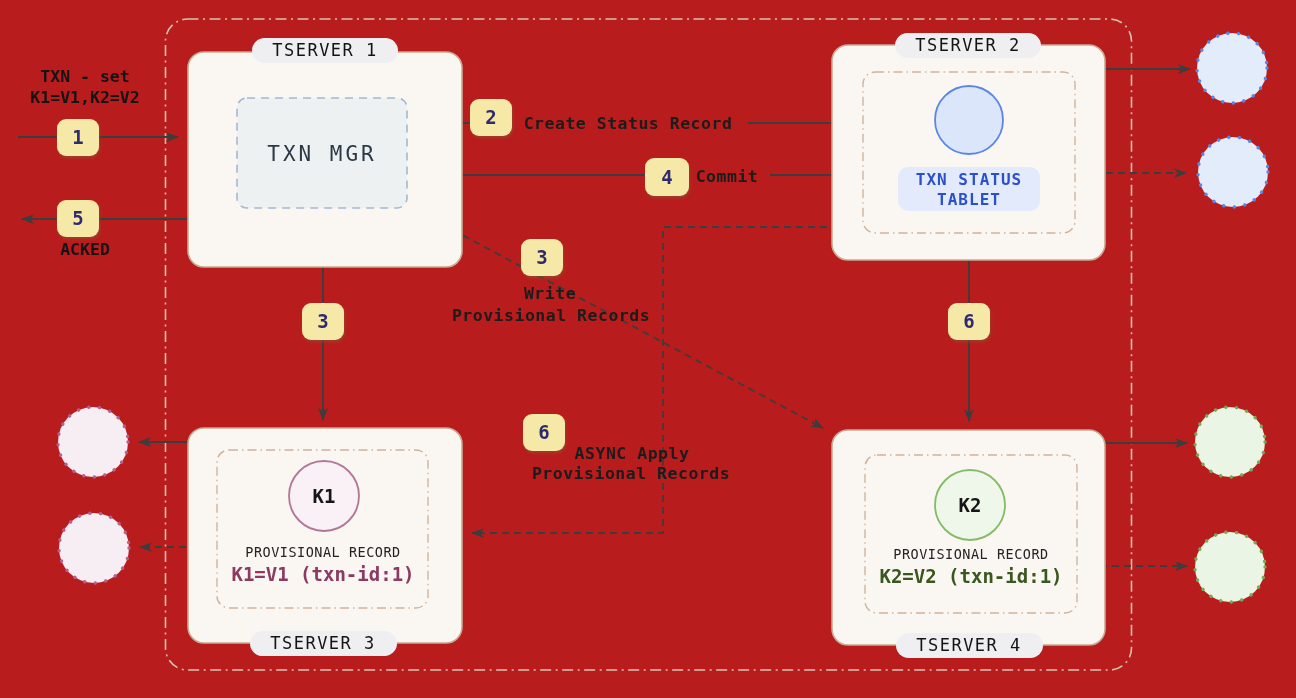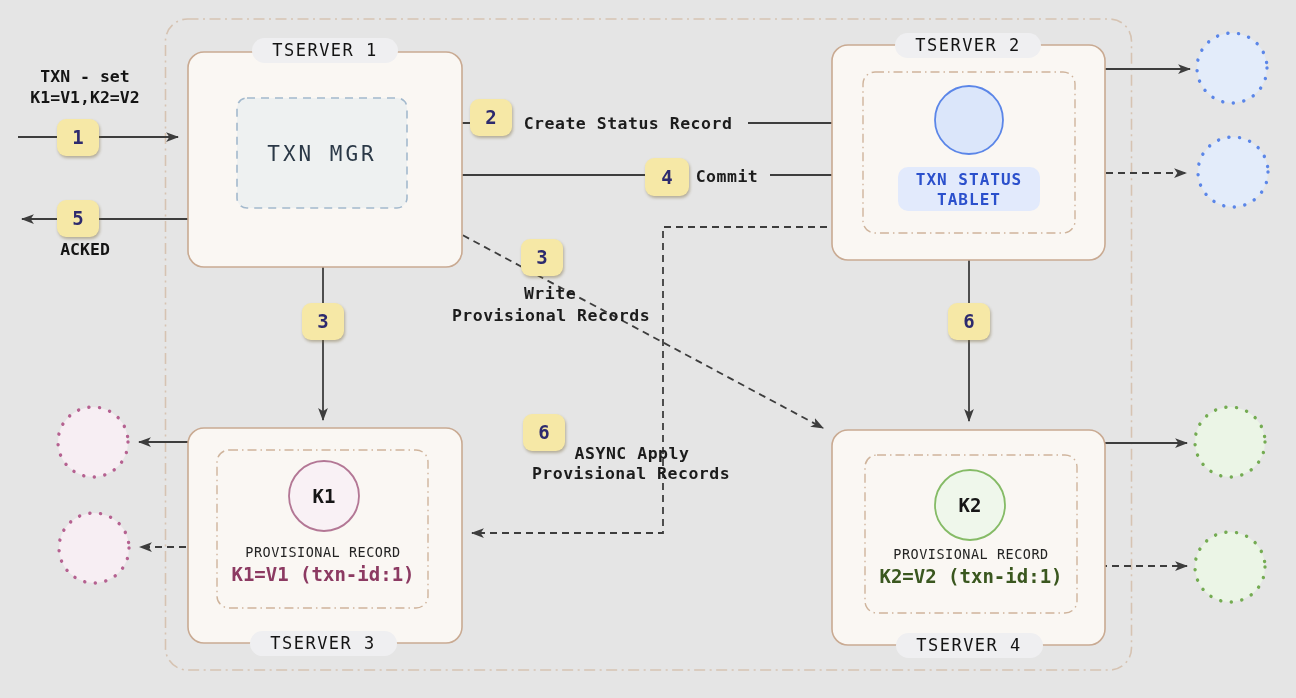--- a/index.html
+++ b/index.html
@@ -1,16 +1,16 @@
 <!DOCTYPE html>
 <html style="--container-border: #d6c3b2; --server-border: #c9aa92; --inner-border: #cfb49c; --server-fill: #faf7f3; --pill-bg: #efeff1; --pill-text: #141414; --txn-mgr-border: #a3b9cd; --txn-mgr-fill: #eef1f1; --txn-mgr-text: #2b3947; --badge-bg: #f6e8a6; --badge-text: #2d2a6e; --arrow: #3d3d3d; --status-circle-fill: #dbe6fa; --status-circle-stroke: #5b86e8; --tablet-label-bg: #e2eafc; --tablet-label-text: #2b50cc; --k1-circle-fill: #f9f1f5; --k1-circle-stroke: #b37795; --k1-value-text: #8c3a62; --k2-circle-fill: #eff7eb; --k2-circle-stroke: #85bb66; --k2-value-text: #3a571f; --replica-blue-fill: #e3ecfa; --replica-blue-stroke: #5b86e8; --replica-pink-fill: #f7eef3; --replica-pink-stroke: #b56190; --replica-green-fill: #ebf5e6; --replica-green-stroke: #74ab52;"><head>
 <meta charset="utf-8">
 <style>
   html,body{margin:0;padding:0;background:#fff;}
-  .stage{position:relative;width:1296px;height:698px;background:#e5e5e5;overflow:hidden;
+  .stage{position:relative;width:1296px;height:698px;background:#b91c1c;overflow:hidden;
          font-family:"DejaVu Sans Mono",monospace;}
   svg{display:block;}
 
   .container-rect{fill:none;stroke:var(--container-border);stroke-width:1.6;
                   stroke-dasharray:11 4.5 2 4.5;}
   .server{fill:var(--server-fill);stroke:var(--server-border);stroke-width:1.6;}
   .inner-box{fill:none;stroke:var(--inner-border);stroke-width:1.4;stroke-dasharray:9 4 1.5 4;}
   .pill{fill:var(--pill-bg);}
   .pill-text{font:500 17px "DejaVu Sans Mono",monospace;letter-spacing:1.5px;
              fill:var(--pill-text);text-anchor:middle;}

